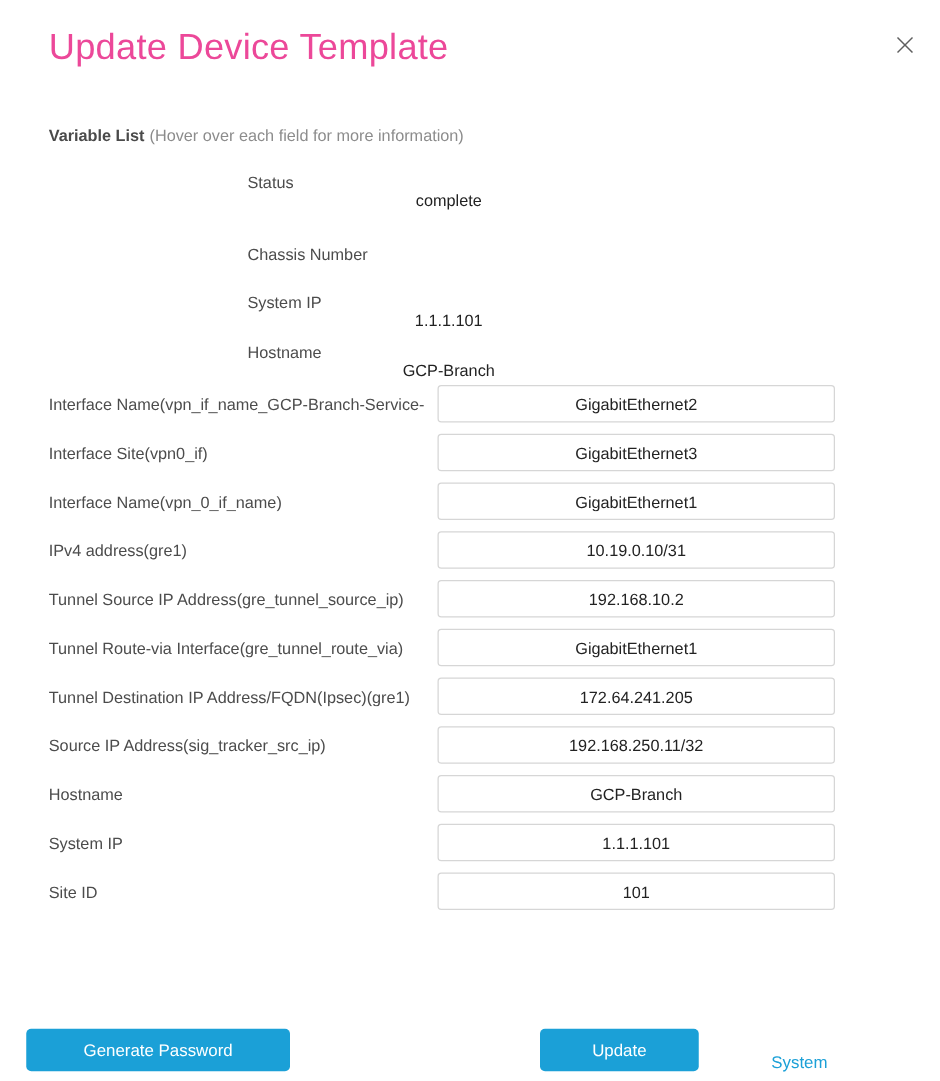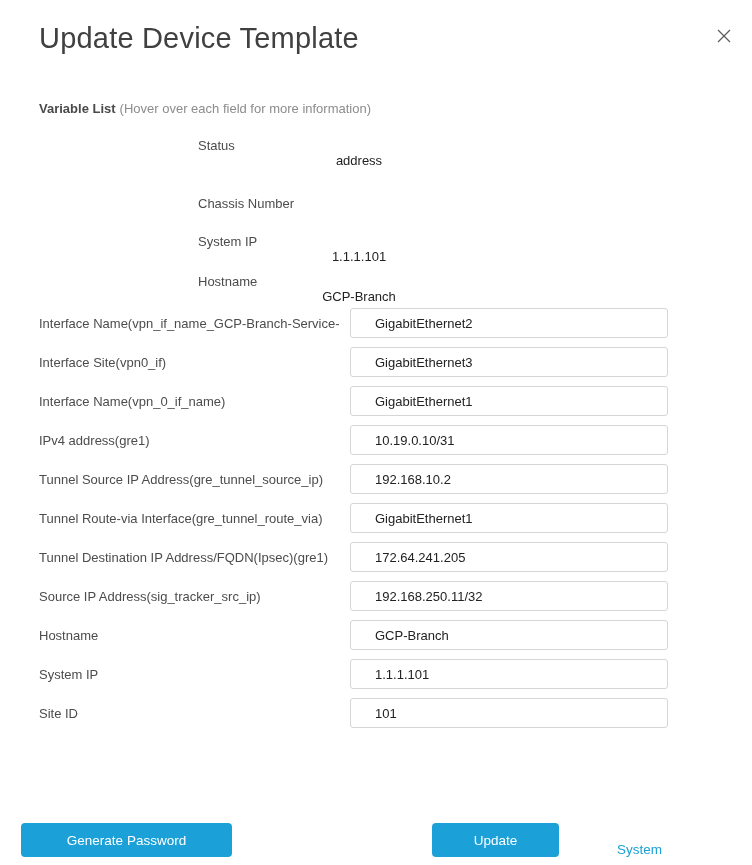--- a/index.html
+++ b/index.html
@@ -21,21 +21,21 @@
     cursor: pointer; line-height: 0;
   }
 
   .content { padding: 0 84px 0 39px; }
 
   .dialog-title {
     margin: 22px 0 0 0;
     font-size: 29px;
     font-weight: 300;
     letter-spacing: 0.2px;
-    color: #404040;
+    color: #ec4899;
     line-height: 32px;
   }
 
   .section-header { margin-top: 47px; font-size: 13px; line-height: 16px; }
   .section-heading { font-weight: bold; color: #4a4a4a; }
   .section-hint { color: #8c8c8c; margin-left: 4px; font-weight: normal; }
 
   .static-row { display: flex; align-items: center; height: 16px; flex-direction: column; }
   .static-row .row-label { width: 311px; flex: none; font-size: 13px; color: #4c4c4c; }
   .static-row .row-value { font-size: 13px; color: #222222; padding-left: 11px; }
@@ -48,24 +48,25 @@
   .input-row { display: flex; align-items: center; margin-bottom: 9px; height: 30px; }
   .input-row .row-label {
     width: 311px; flex: none;
     font-size: 13px; color: #4c4c4c;
     white-space: nowrap; overflow: hidden;
   }
   .input-row input {
     width: 318px; height: 30px; flex: none;
     border: 1px solid #d6d6d6; border-radius: 3px;
     background: #ffffff;
-    padding: 0 24px;
+    padding: 0 14px;
     font-size: 13px; color: #222222;
     font-family: "Liberation Sans", sans-serif;
     outline: none;
+    text-align: center;
   }
 
   .footer {
     position: absolute; left: 0; top: 801px;
     width: 752px; height: 34px;
     display: flex; align-items: flex-end;
   }
   .btn {
     height: 34px; border: none; border-radius: 4px;
     background: #1ba0d7; color: #ffffff;
@@ -96,21 +97,21 @@
 
   <div class="content">
     <h1 class="dialog-title">Update Device Template</h1>
 
     <div class="section-header">
       <span class="section-heading">Variable List</span><span class="section-hint">(Hover over each field for more information)</span>
     </div>
 
     <div class="static-row row-status">
       <span class="row-label">Status</span>
-      <span class="row-value">address</span>
+      <span class="row-value">complete</span>
     </div>
 
     <div class="static-row row-chassis">
       <span class="row-label">Chassis Number</span>
       <span class="row-value"></span>
     </div>
 
     <div class="static-row row-sysip">
       <span class="row-label">System IP</span>
       <span class="row-value">1.1.1.101</span>

